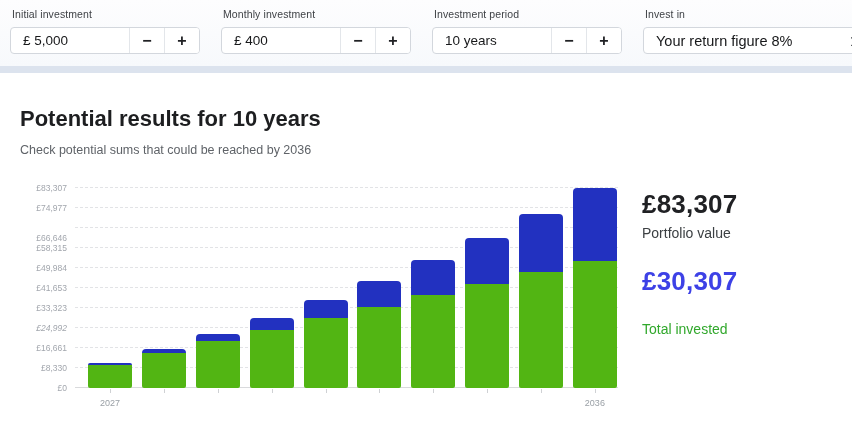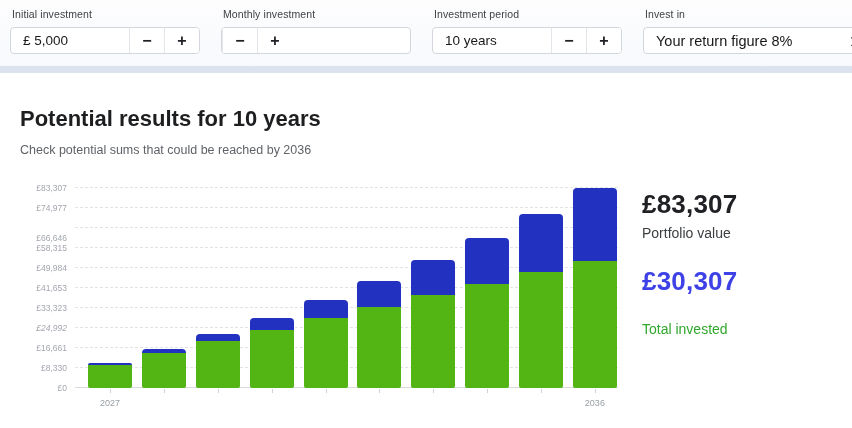--- a/index.html
+++ b/index.html
@@ -64,20 +64,21 @@
     <div class="ctrl-box ctrl-box-g1">
       <input class="ctrl-input" value="£ 5,000" style="">
       <button class="step-btn">−</button>
       <button class="step-btn">+</button>
     </div>
   </div>
 
   <div class="ctrl-group">
     <div class="ctrl-label">Monthly investment</div>
     <div class="ctrl-box ctrl-box-g2">
+      <input class="ctrl-input" value="£ 400" style="">
       <button class="step-btn">−</button>
       <button class="step-btn">+</button>
     </div>
   </div>
 
   <div class="ctrl-group">
     <div class="ctrl-label">Investment period</div>
     <div class="ctrl-box ctrl-box-g3">
       <input class="ctrl-input" value="10 years" style="">
       <button class="step-btn">−</button>

